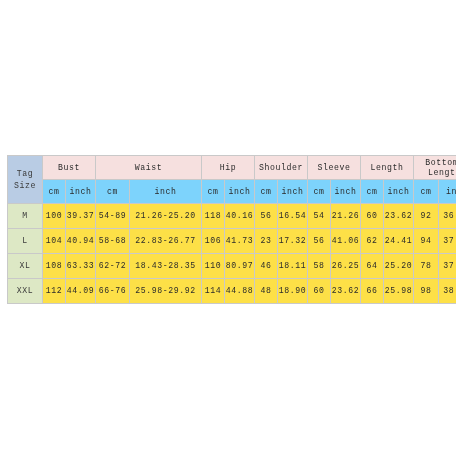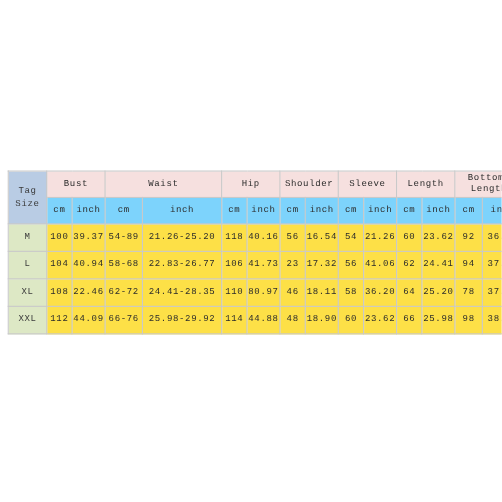--- a/index.html
+++ b/index.html
@@ -161,29 +161,29 @@
         <td>56</td>
         <td>41.06</td>
         <td>62</td>
         <td>24.41</td>
         <td>94</td>
         <td>37.01</td>
       </tr>
       <tr class="data-row">
         <td class="size-cell">XL</td>
         <td>108</td>
-        <td>22.46</td>
+        <td>63.33</td>
         <td>62-72</td>
-        <td>24.41-28.35</td>
+        <td>18.43-28.35</td>
         <td>110</td>
         <td>80.97</td>
         <td>46</td>
         <td>18.11</td>
         <td>58</td>
-        <td>36.20</td>
+        <td>26.25</td>
         <td>64</td>
         <td>25.20</td>
         <td>78</td>
         <td>37.80</td>
       </tr>
       <tr class="data-row">
         <td class="size-cell">XXL</td>
         <td>112</td>
         <td>44.09</td>
         <td>66-76</td>

